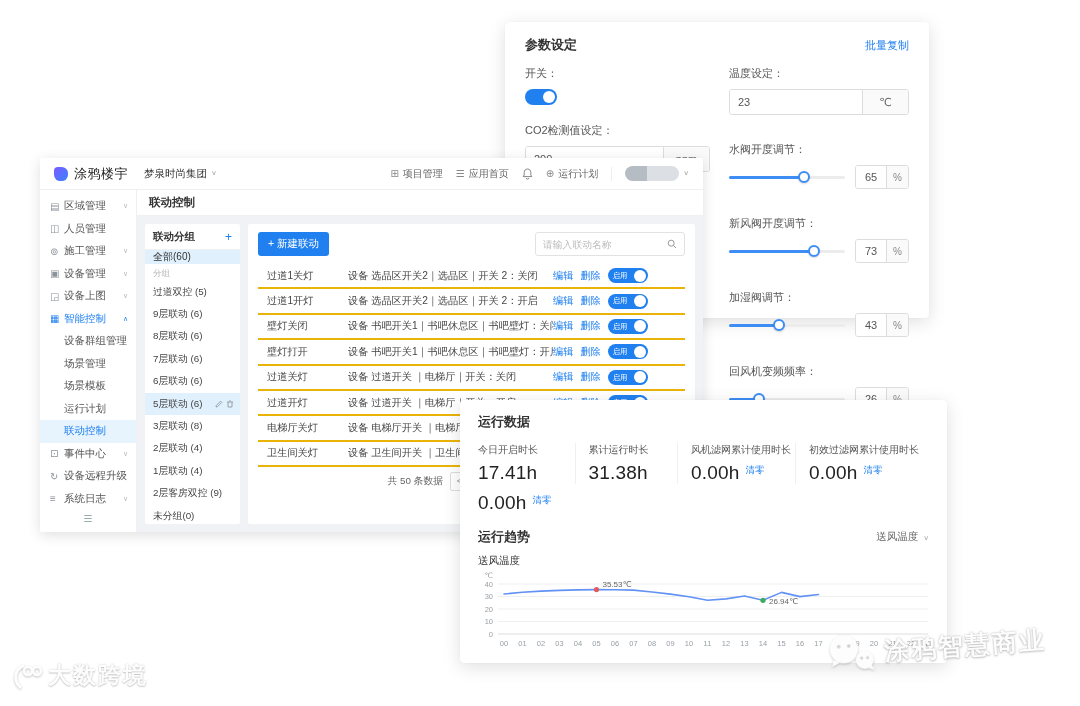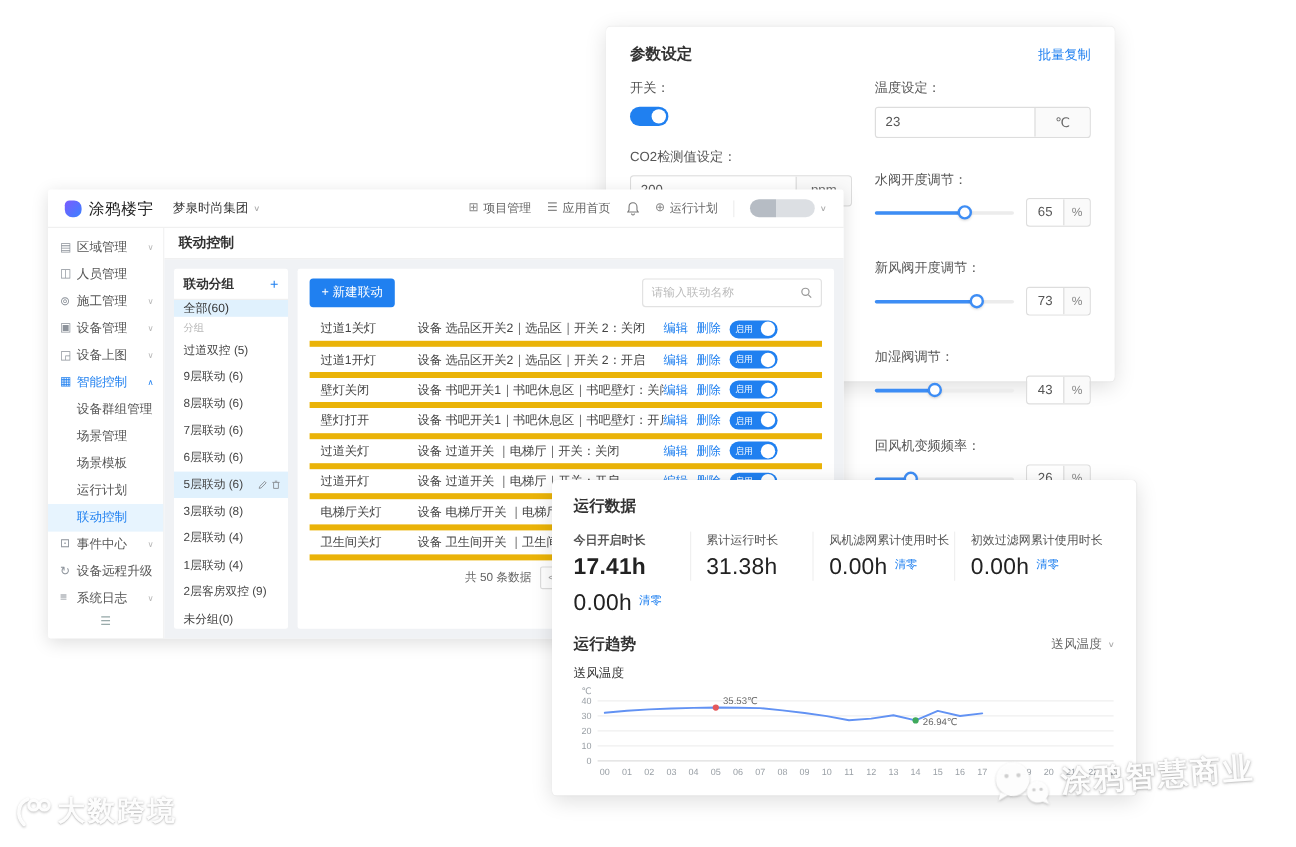--- a/index.html
+++ b/index.html
@@ -96,21 +96,21 @@
   .search { margin-left:auto; width:150px; height:24px; border:1px solid #e2e2e2; border-radius:3px;
     display:flex; align-items:center; padding:0 7px; background:#fff; }
   .search input { border:none; outline:none; flex:1; font-size:9.8px; color:#333; min-width:0; }
   .search input::placeholder { color:#bbb; }
   .t-header { height:26px; background:#f7f8fa; display:flex; align-items:center; font-size:10.3px; font-weight:bold;
     color:#333; flex:none; border-radius:2px; }
   .col-name { width:90px; padding-left:9px; flex:none; }
   .col-task { flex:1; min-width:0; white-space:nowrap; overflow:hidden; }
   .col-ops { width:132px; flex:none; display:flex; align-items:center; gap:7px; }
   .t-row { height:25.4px; display:flex; align-items:center; font-size:10.2px; color:#444;
-    border-bottom:5px solid #eab308; }
+    border-bottom:2px solid #eab308; }
   .a-link { color:#2080f0; font-size:10.2px; cursor:pointer; }
   .mini-toggle { width:40px; height:15px; border-radius:8px; background:#2080f0; position:relative;
     display:inline-flex; align-items:center; cursor:pointer; flex:none; }
   .mini-toggle .t-label { font-size:7.3px; color:#fff; margin-left:5px; line-height:1; }
   .mini-toggle::after { content:""; position:absolute; right:1.5px; top:1.5px; width:12px; height:12px;
     border-radius:50%; background:#fff; }
   .pager { height:28px; display:flex; align-items:center; justify-content:flex-end; gap:7px;
     padding-right:190px; font-size:9.8px; color:#666; flex:none; }
   .pg-btn { width:19px; height:19px; border:1px solid #ddd; border-radius:2px; display:flex; align-items:center;
     justify-content:center; color:#999; font-size:9px; cursor:pointer; background:#fff; }
@@ -120,21 +120,21 @@
   
   #panel-running { left:460px; top:400px; width:487px; height:263px; z-index:3; padding:13px 18px 0; }
   .run-title { font-size:13px; font-weight:bold; color:#333; }
   .stats-row { display:flex; margin-top:12px; }
   .stat { padding-right:10px; }
   .stat + .stat { border-left:1px solid #f0f0f0; padding-left:13px; }
   .stat-label { font-size:10px; color:#555; margin-bottom:5px; white-space:nowrap; }
   .stat-value-row { display:flex; align-items:flex-start; gap:6px; }
   .stat-value { font-size:19px; color:#222; letter-spacing:.2px; }
   .clear-link { font-size:9.5px; color:#2080f0; margin-top:2px; cursor:pointer; }
-  .stat.w1{width:118px;font-weight:bold;} .stat.w2{width:122px;} .stat.w3{width:118px;} .stat.w4{flex:1;}
+  .stat.w1{width:118px;} .stat.w2{width:122px;} .stat.w3{width:118px;} .stat.w4{flex:1;}
   .stats-row2 { margin-top:8px; }
   .trend-head { display:flex; align-items:center; justify-content:space-between; margin-top:14px; }
   .trend-title { font-size:13px; font-weight:bold; color:#333; }
   .trend-select { display:flex; align-items:center; gap:5px; font-size:10.5px; color:#666; cursor:pointer; }
   .series-label { font-size:10.5px; color:#333; margin-top:8px; }
   #trend-chart { display:block; margin-top:2px; margin-left:-6px; }
 
   
   .wm { position:absolute; z-index:6; pointer-events:none; display:flex; align-items:center; }
   #wm-left { left:10px; top:660px; gap:4px; }

